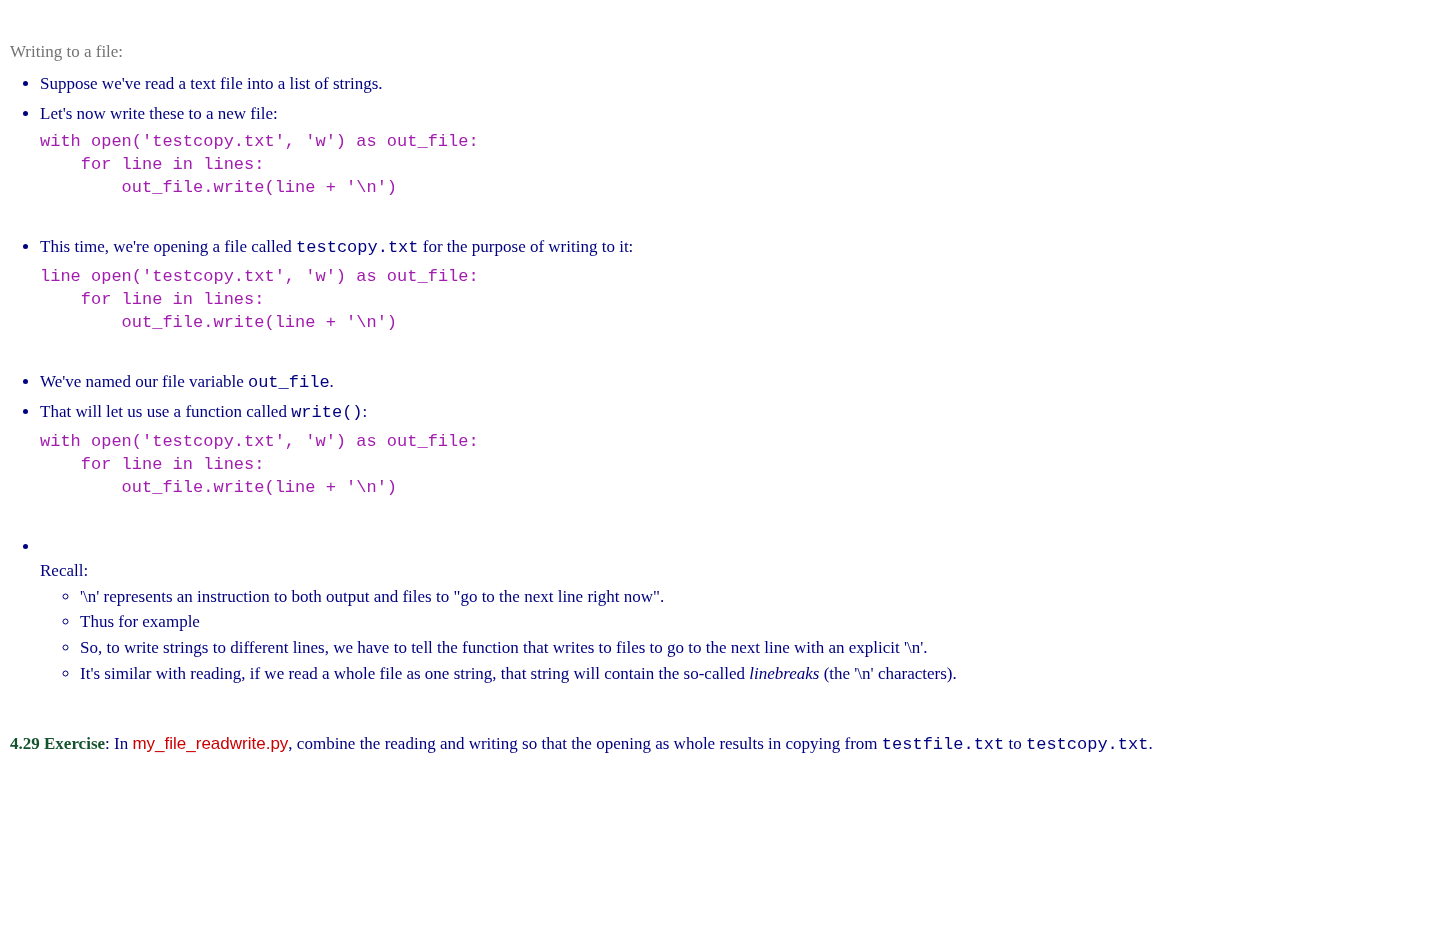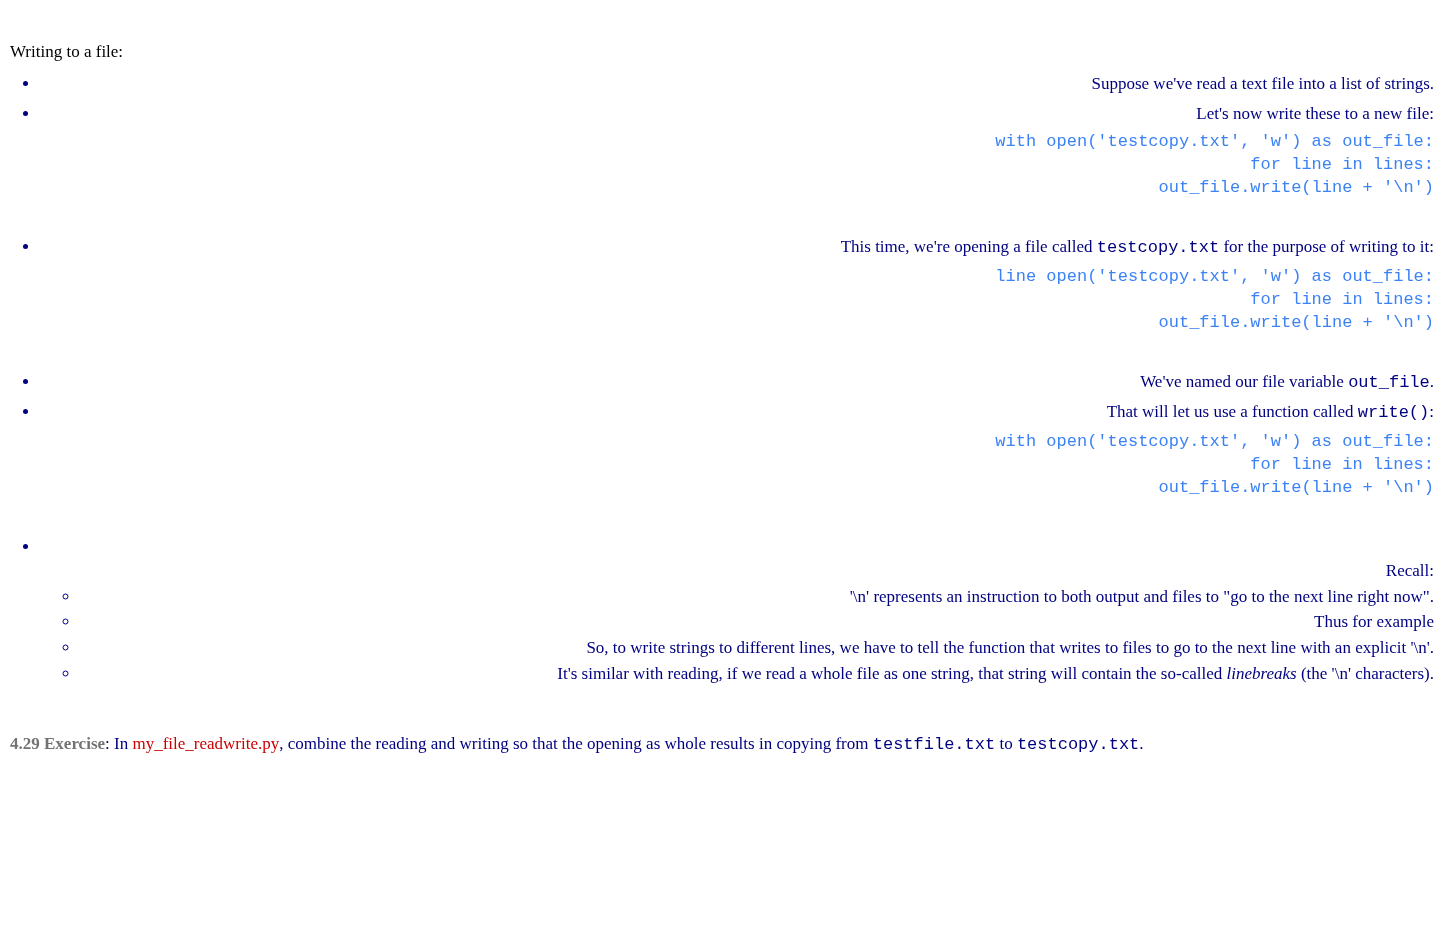--- a/index.html
+++ b/index.html
@@ -5,66 +5,65 @@
     body {
       font-family: Georgia, 'Times New Roman', serif;
       color: #000080;
       background: #ffffff;
       margin: 0;
       padding: 10px;
       font-size: 17px;
       line-height: 1.4;
     }
     .heading {
-      color: #000000;
+      color: #737373;
       margin-bottom: 8px;
       margin-top: 30px;
     }
     ul.outer {
       list-style-type: disc;
       margin: 0;
       padding-left: 30px;
     }
     ul.outer > li {
       margin-top: 6px;
       margin-bottom: 6px;
-      text-align: right;
     }
     ul.inner {
       list-style-type: circle;
       margin: 0;
       padding-left: 40px;
     }
     ul.inner > li {
       margin-top: 2px;
       margin-bottom: 2px;
     }
     pre {
       font-family: 'Courier New', Courier, monospace;
-      color: #3b82f6;
+      color: #a21caf;
       margin: 6px 0 12px 0;
       font-size: 17px;
       line-height: 1.35;
       white-space: pre;
     }
     .code-inline {
       font-family: 'Courier New', Courier, monospace;
     }
     .bold {
       font-weight: normal;
     }
     .italic {
       font-style: italic;
     }
     .exercise-label {
-      color: #737373;
+      color: #14532d;
       font-weight: bold;
     }
     .exercise-file {
-      font-family: Liberation Serif, serif;
+      font-family: Liberation Sans, sans-serif;
       color: #cc0000;
     }
     .spacer-lg {
       height: 40px;
     }
   </style>
 </head>
 <body>
 
 <div class="heading">Writing to a file:</div>

